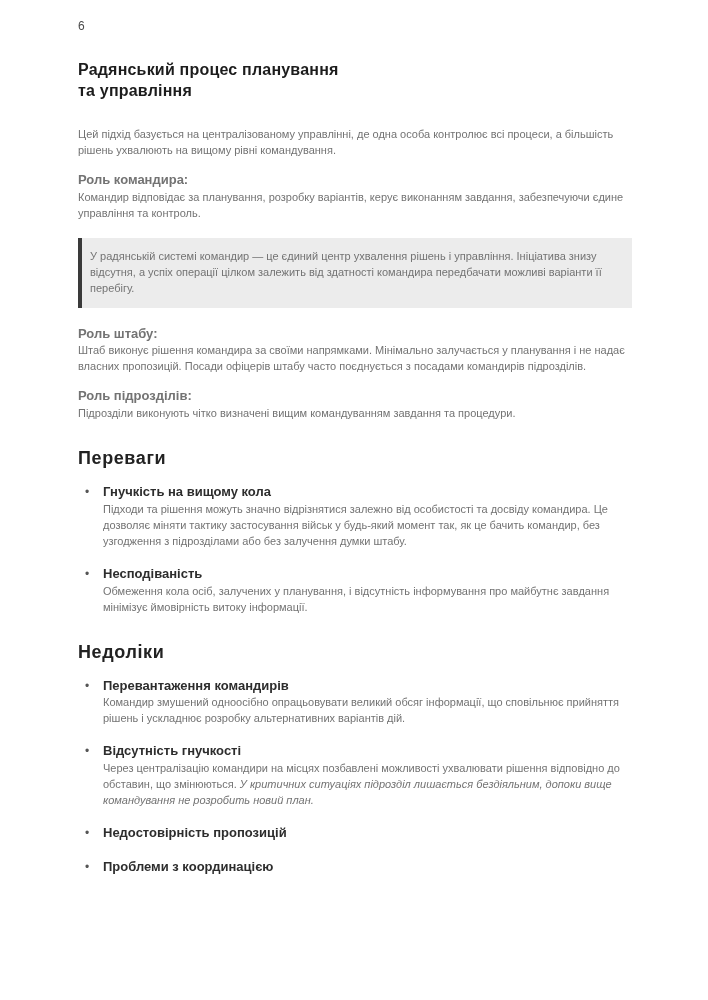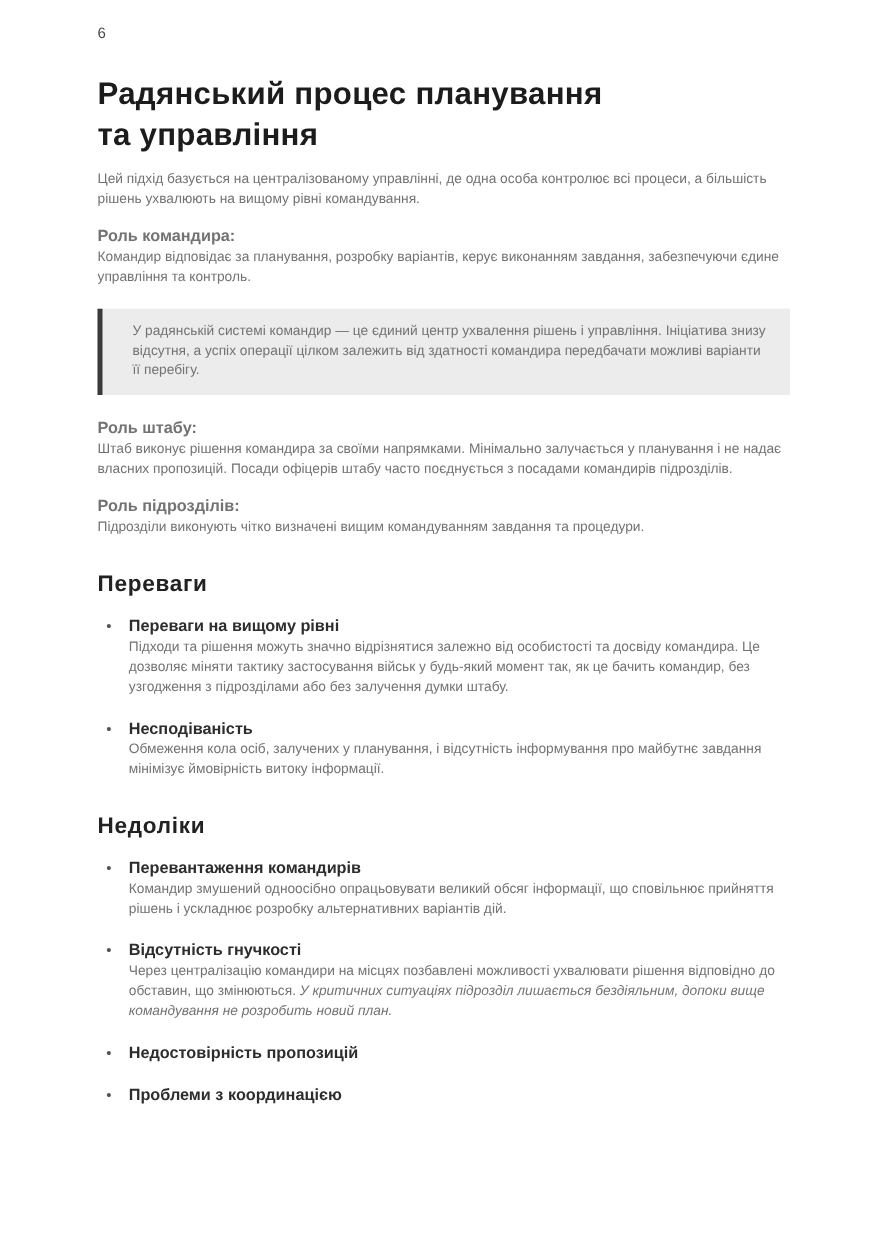--- a/index.html
+++ b/index.html
@@ -13,22 +13,22 @@
     overflow: hidden;
     font-family: "Liberation Sans", sans-serif;
     color: #3c3c3c;
   }
   .page-number {
     font-size: 12px;
     color: #4a4a4a;
     line-height: 1;
   }
   h1.title {
-    margin: 27px 0 11px 0;
-    font-size: 25px;
+    margin: 27px 0 26px 0;
+    font-size: 16px;
     line-height: 1.32;
     font-weight: 700;
     color: #1c1c1c;
     letter-spacing: 0.2px;
   }
   p.body {
     margin: 0;
     font-size: 11px;
     line-height: 1.45;
     color: #737373;
@@ -37,21 +37,21 @@
     margin: 12px 0 0 0;
     font-size: 13px;
     line-height: 1.45;
     font-weight: 700;
     color: #737373;
   }
   .callout {
     margin: 16px 0 17px 0;
     background: #ececec;
     border-left: 4px solid #3a3a3a;
-    padding: 11px 18px 11px 24px;
+    padding: 11px 18px 11px 8px;
   }
   h2.section-heading {
     margin: 26px 0 14px 0;
     font-size: 18px;
     font-weight: 700;
     letter-spacing: 0.6px;
     color: #222222;
   }
   .list { margin: 0; }
   .item {
@@ -100,21 +100,21 @@
   <p class="label">Роль підрозділів:</p>
   <p class="body">Підрозділи виконують чітко визначені вищим командуванням завдання та процедури.</p>
 
   <h2 class="section-heading">Переваги</h2>
 
   <div class="list">
 
     <div class="item">
       <span class="marker">•</span>
       <div class="item-content">
-        <p class="item-title">Переваги на вищому рівні</p>
+        <p class="item-title">Гнучкість на вищому кола</p>
         <p class="body">Підходи та рішення можуть значно відрізнятися залежно від особистості та досвіду командира. Це дозволяє міняти тактику застосування військ у будь-який момент так, як це бачить командир, без узгодження з підрозділами або без залучення думки штабу.</p>
       </div>
     </div>
 
     <div class="item">
       <span class="marker">•</span>
       <div class="item-content">
         <p class="item-title">Несподіваність</p>
         <p class="body">Обмеження кола осіб, залучених у планування, і відсутність інформування про майбутнє завдання мінімізує ймовірність витоку інформації.</p>
       </div>

